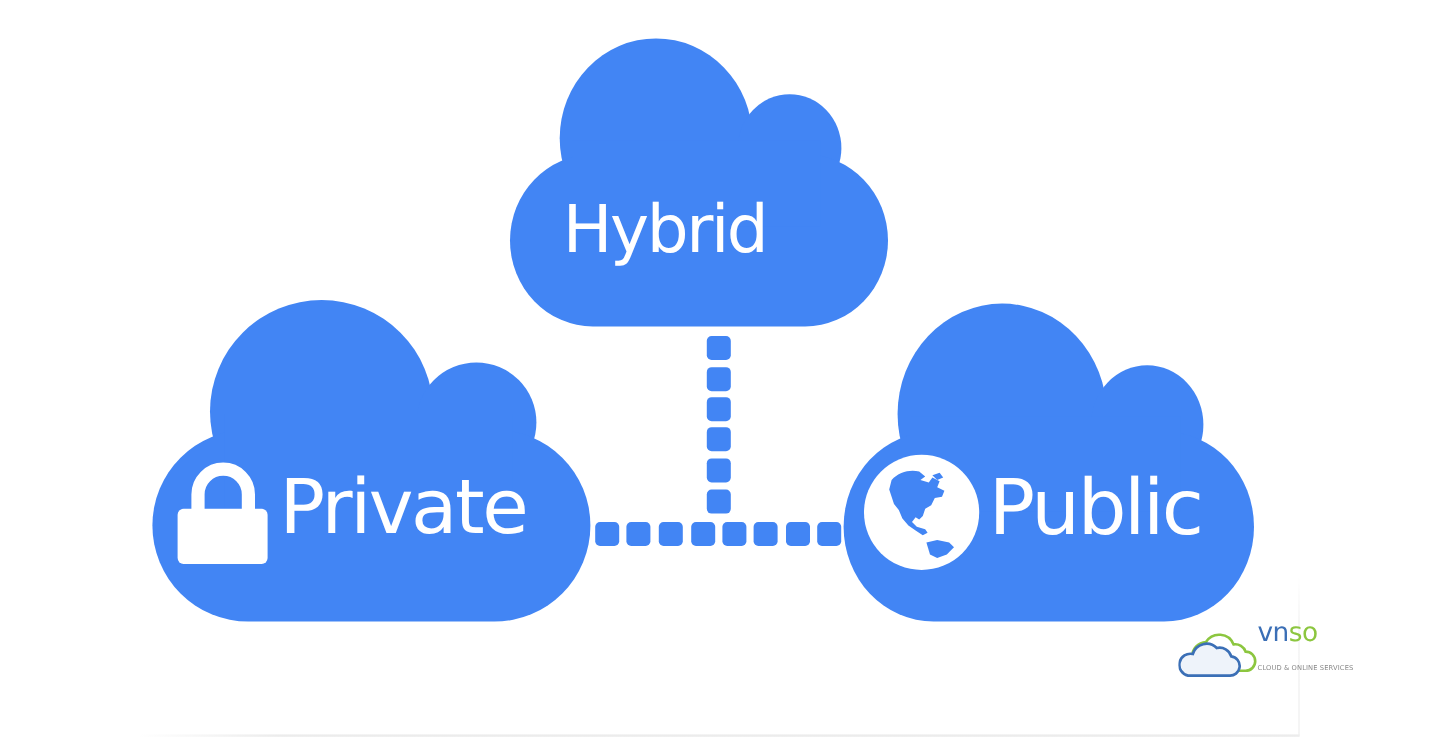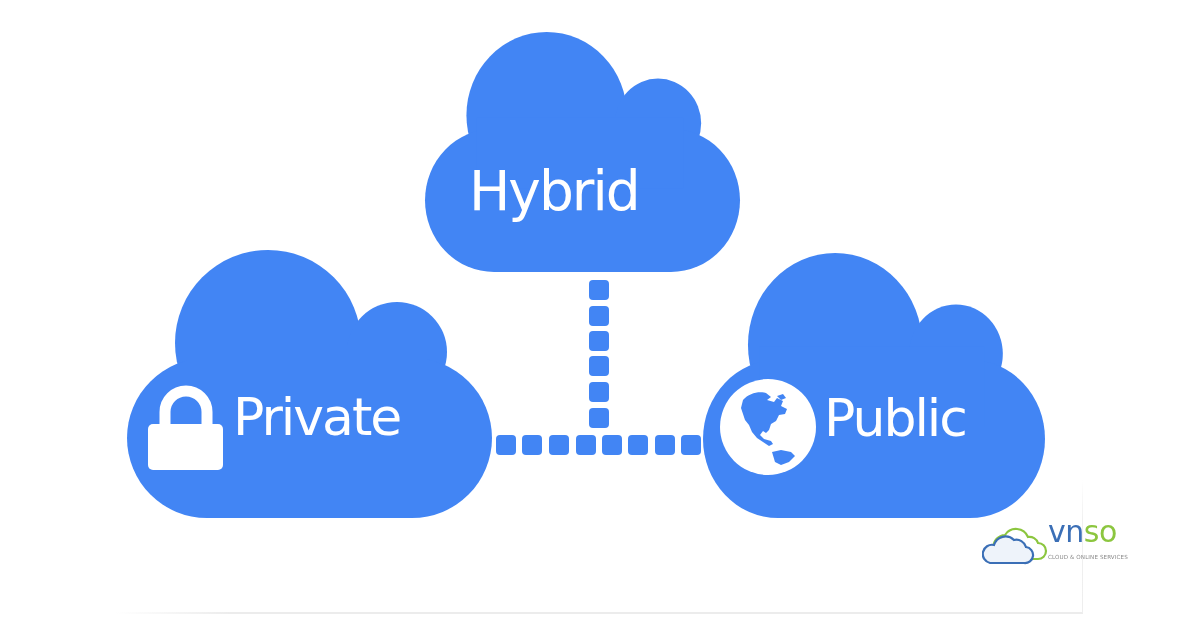--- a/index.html
+++ b/index.html
@@ -33,21 +33,21 @@
   }
   .dot {
     position: absolute; width: 20px; height: 20px;
     border-radius: 4px;
     background: #4285f4;
   }
   .logo { position: absolute; left: 982px; top: 523px; width: 160px; height: 48px; }
   .logo-text {
     position: absolute; left: 66px; top: -6px;
     font-family: "DejaVu Sans", sans-serif;
-    font-size: 30px; letter-spacing: -0.5px; line-height: 1;
+    font-size: 22px; letter-spacing: -0.5px; line-height: 1;
   }
   .logo-tag {
     position: absolute; left: 66px; top: 31px;
     font-family: "DejaVu Sans", sans-serif;
     font-size: 5.6px; color: #8a8a8a; letter-spacing: 0.1px; white-space: nowrap;
   }
 </style>
 </head>
 <body>
 
@@ -95,21 +95,21 @@
         <circle cx="270" cy="102" r="50"></circle>
         <rect x="0" y="108" width="365" height="160" rx="80" ry="80"></rect>
         <rect x="60" y="95" width="240" height="80"></rect>
       </g>
     </svg>
 
     <svg width="76" height="84" viewBox="0 0 76 84" style="left:21px; top:138px;">
       <path d="M17 38 V24 A21 21 0 0 1 59 24 V38" fill="none" stroke="#ffffff" stroke-width="11"></path>
       <rect x="0" y="36" width="75" height="46" rx="5" ry="5" fill="#ffffff"></rect>
     </svg>
-    <span class="cloud-label" style="left:106px; top:141px; font-size:52px;">Private</span>
+    <span class="cloud-label" style="left:106px; top:141px; font-size:63px;">Private</span>
   </div>
 
   <div class="cloud" style="left:703px; top:253px; width:342px; height:265px;">
     <svg width="342" height="265" viewBox="0 0 365 268" preserveAspectRatio="none">
       <g fill="#4285f4">
         <circle cx="141" cy="93" r="93"></circle>
         <circle cx="270" cy="102" r="50"></circle>
         <rect x="0" y="108" width="365" height="160" rx="80" ry="80"></rect>
         <rect x="60" y="95" width="240" height="80"></rect>
       </g>
@@ -117,21 +117,21 @@
 
     <svg width="98" height="98" viewBox="0 0 98 98" style="left:16px; top:125px;">
       <circle cx="49" cy="49" r="48" fill="#ffffff"></circle>
       <path fill="#4285f4" d="
         M24 22 C30 15 40 13 47 15 L52 19 L48 22 L55 24 L58 20 L64 23 L62 28 L68 31 L66 36
         L60 37 L57 43 L52 46 L50 52 L47 55 L44 53 L41 57 L45 61 L52 63 L54 66 L50 68
         L44 64 L38 60 L33 54 L30 47 L26 42 L24 36 L22 30 Z"></path>
       <path fill="#4285f4" d="M53 74 L62 72 L72 74 L76 78 L70 84 L62 87 L56 84 Z"></path>
       <path fill="#4285f4" d="M58 18 L64 16 L67 20 L62 22 Z"></path>
     </svg>
-    <span class="cloud-label" style="left:121px; top:139px; font-size:52px;">Public</span>
+    <span class="cloud-label" style="left:121px; top:139px; font-size:64px;">Public</span>
   </div>
 
   <div class="logo">
     <svg width="66" height="40" viewBox="0 0 66 40" style="position:absolute; left:0; top:2px;">
       <path d="M24 34 H56 A8 8 0 0 0 56 18 A9 9 0 0 0 46 12 A13 13 0 0 0 23 10 A9 9 0 0 0 24 34 Z" fill="none" stroke="#8cc63f" stroke-width="2.2"></path>
       <path d="M8 38 H42 A8 8 0 0 0 44 22 A10 10 0 0 0 32 15 A12 12 0 0 0 12 20 A9 9 0 0 0 8 38 Z" fill="#eef3fa" stroke="#3b6fb6" stroke-width="2.2"></path>
     </svg>
     <div class="logo-text">
       <span style="color:#3b6fb6;">vn</span><span style="color:#8cc63f;">so</span>
     </div>

